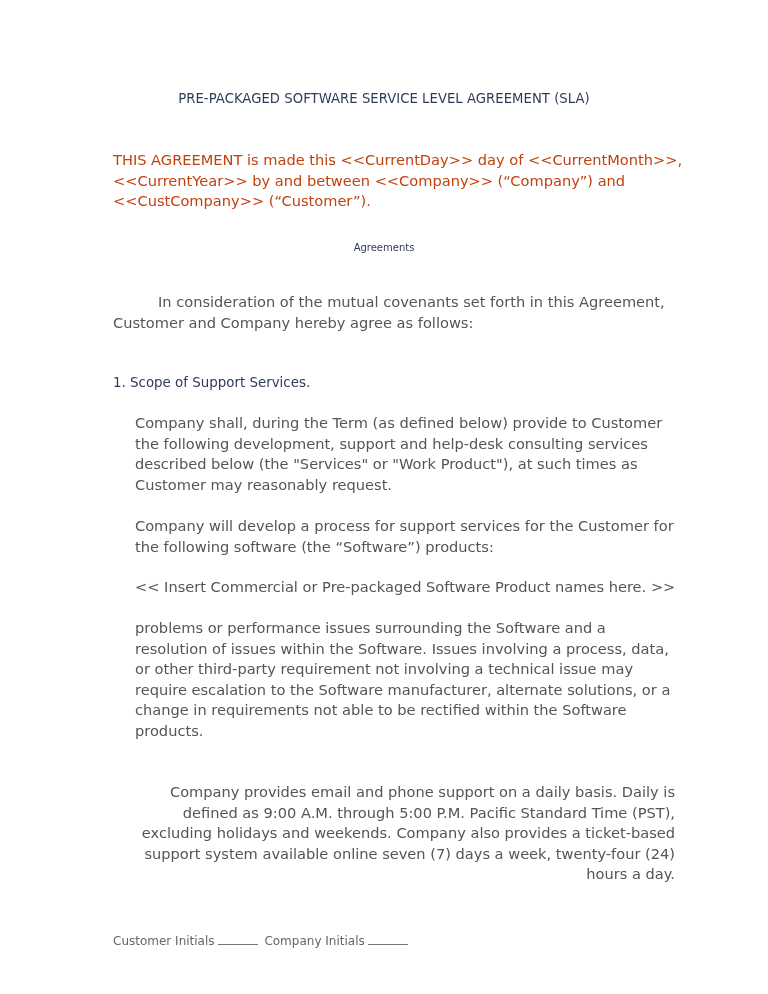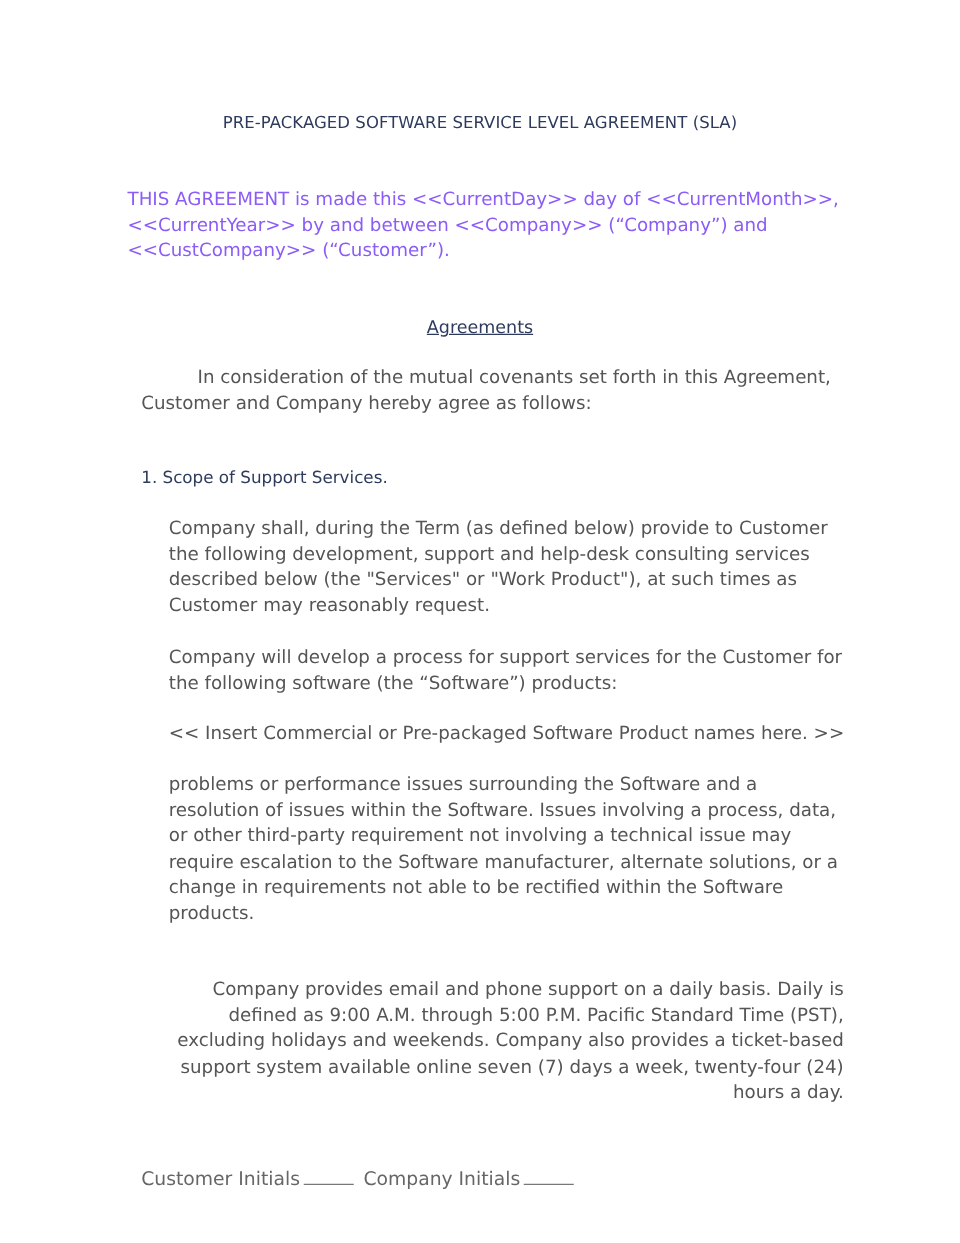--- a/index.html
+++ b/index.html
@@ -31,34 +31,33 @@
       letter-spacing: 0.05px;
     }
     .para {
       position: absolute;
       color: #555555;
       font-size: 14.6px;
       line-height: 20.5px;
       margin: 0;
     }
     .intro {
-      left: 102px;
+      left: 113px;
       top: 150px;
       width: 560px;
-      color: #8b5cf6;
+      color: #c2410c;
     }
     .intro .line { display: block; white-space: nowrap; }
     .section-heading {
       position: absolute;
       left: 0; width: 768px;
-      top: 254px;
+      top: 242px;
       text-align: center;
-      font-size: 14px;
+      font-size: 10px;
       color: #2f3b5c;
-      text-decoration: underline;
     }
     .consideration {
       left: 113px;
       top: 292px;
       width: 560px;
     }
     .consideration .line { display: block; white-space: nowrap; }
     .consideration .indent { padding-left: 45px; }
     .clause-heading {
       position: absolute;
@@ -74,21 +73,21 @@
     .clause-para .line { display: block; white-space: nowrap; }
     .p1 { top: 413px; }
     .p2 { top: 516px; }
     .p3 { top: 577px; }
     .p4 { top: 618px; }
     .p5 { top: 782px; text-align: right; }
     .footer {
       position: absolute;
       left: 113px;
       top: 934px;
-      font-size: 15px;
+      font-size: 12px;
       color: #666666;
       white-space: nowrap;
     }
     .footer .blank {
       display: inline-block;
       width: 40px;
       border-bottom: 1px solid #777777;
       height: 9px;
       vertical-align: baseline;
       margin: 0 3px 0 3px;

